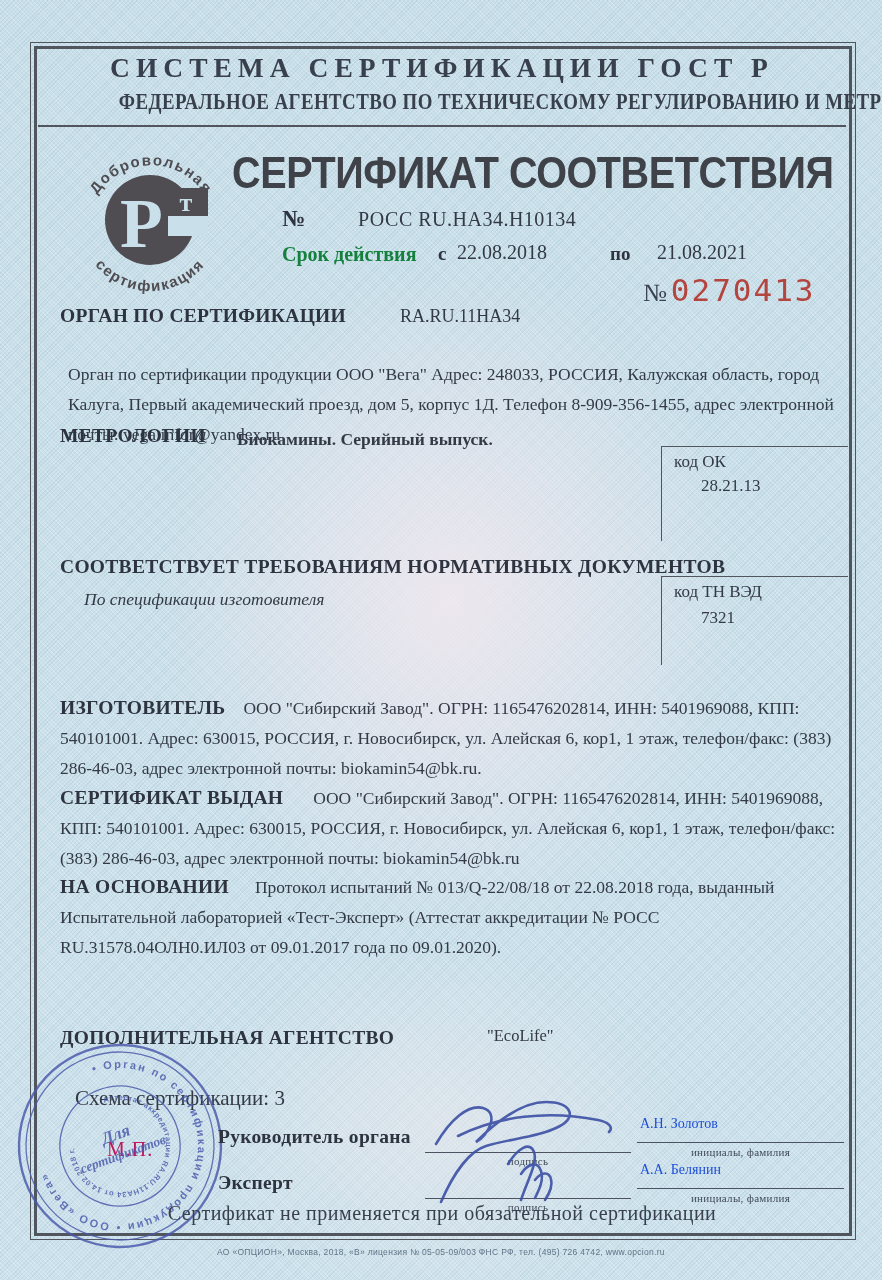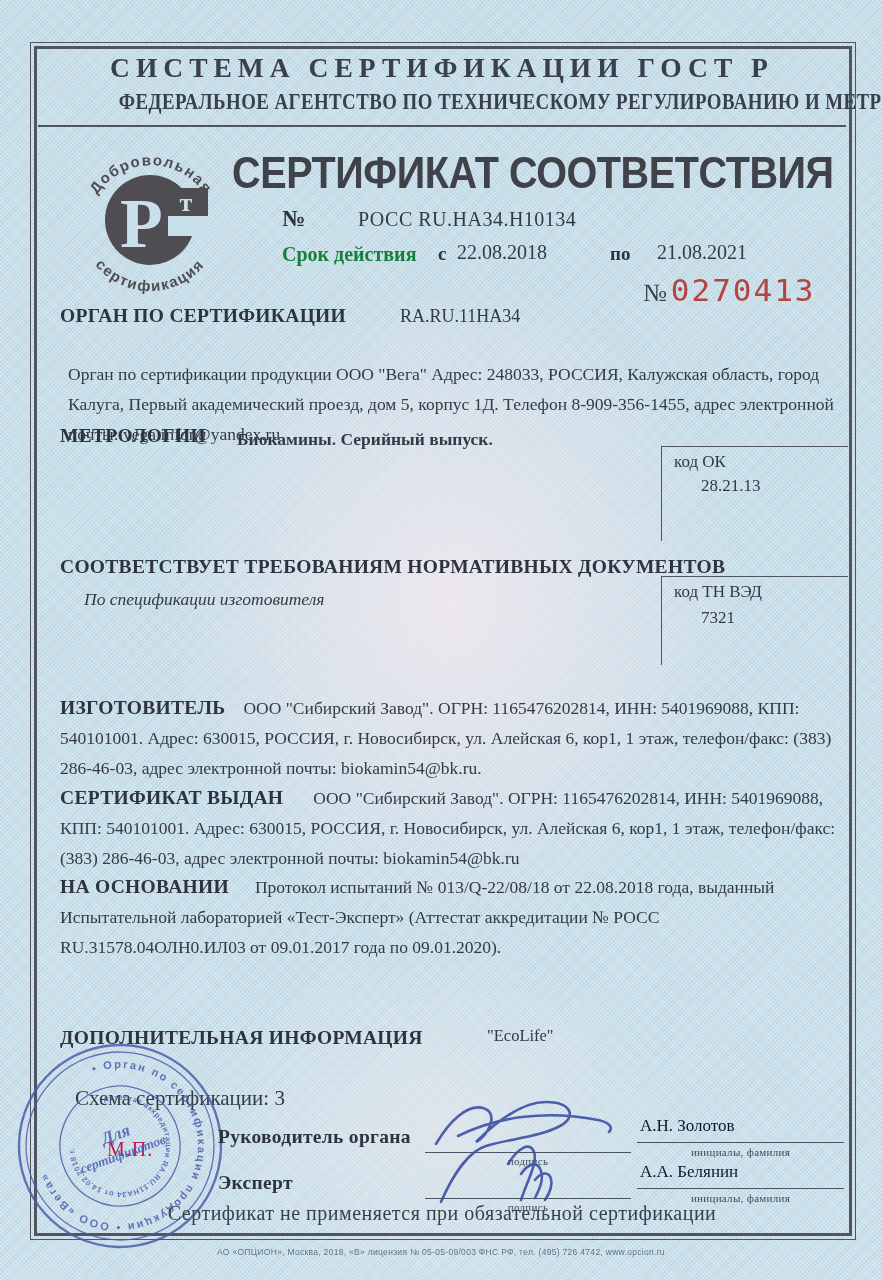--- a/index.html
+++ b/index.html
@@ -22,21 +22,21 @@
         font-size:22.5px;font-weight:bold;color:#39404d;letter-spacing:0.5px;}
   .title{left:232px;top:147px;font-family:"Liberation Sans",sans-serif;font-size:45px;font-weight:bold;
         color:#3f4248;white-space:nowrap;transform:scaleX(0.88);transform-origin:left;letter-spacing:-0.5px;}
   .lbl{font-weight:bold;font-size:19.5px;color:#2d3440;letter-spacing:0.3px;}
   .body-txt{font-size:17.5px;line-height:30px;color:#333a46;text-align:left;}
   .serial-digits{font-family:"DejaVu Sans Mono",monospace;font-size:31px;letter-spacing:2px;}
   .codebox{border-left:1.5px solid #51565e;border-top:1.5px solid #51565e;}
   .codebox-lbl{font-size:17px;color:#333a46;}
   .sig-line{position:absolute;height:0;border-top:1.5px solid #4c5260;}
   .sig-cap{position:absolute;font-size:11px;color:#414b59;text-align:center;letter-spacing:0.3px;}
-  .sig-name{position:absolute;font-size:17px;color:#0f172a;text-align:center;}
+  .sig-name{position:absolute;font-size:14px;color:#1d4ed8;text-align:center;}
   .note{left:38px;top:1202px;width:808px;text-align:center;font-size:20px;color:#39404d;letter-spacing:0.5px;}
   .footer{left:0;top:1247px;width:882px;text-align:center;font-family:"Liberation Sans",sans-serif;
         font-size:8.5px;color:#5f7487;letter-spacing:0.3px;}
   .mp{left:107px;top:1138px;font-size:20px;color:#be185d;letter-spacing:1px;}
 </style>
 </head>
 <body>
 
 <div class="frame"></div>
 <div class="hline" style="left:38px;top:125px;width:808px;"></div>
@@ -103,21 +103,21 @@
 </div>
 
 <div class="abs body-txt" style="left:60px;top:783px;width:790px;">
   <span class="lbl" style="margin-right:30px;">СЕРТИФИКАТ ВЫДАН</span><span>ООО "Сибирский Завод". ОГРН: 1165476202814, ИНН: 5401969088, КПП: 540101001. Адрес: 630015, РОССИЯ, г. Новосибирск, ул. Алейская 6, кор1, 1 этаж, телефон/факс: (383) 286-46-03, адрес электронной почты: biokamin54@bk.ru</span>
 </div>
 
 <div class="abs body-txt" style="left:60px;top:872px;width:787px;">
   <span class="lbl" style="margin-right:26px;">НА ОСНОВАНИИ</span><span>Протокол испытаний № 013/Q-22/08/18 от 22.08.2018 года, выданный Испытательной лабораторией «Тест-Эксперт» (Аттестат аккредитации № РОСС RU.31578.04ОЛН0.ИЛ03 от 09.01.2017 года по 09.01.2020).</span>
 </div>
 
-<div class="abs lbl" style="left:60px;top:1027px;">ДОПОЛНИТЕЛЬНАЯ ИНФОРМАЦИЯ</div>
+<div class="abs lbl" style="left:60px;top:1027px;">ДОПОЛНИТЕЛЬНАЯ АГЕНТСТВО</div>
 <div class="abs" style="left:487px;top:1026px;font-size:16.5px;">"EcoLife"</div>
 <div class="abs" style="left:75px;top:1086px;font-size:21px;">Схема сертификации: 3</div>
 
 <div class="abs mp">М.П.</div>
 
 <svg class="abs" style="left:10px;top:1036px;" width="220" height="220" viewBox="0 0 220 220">
   <defs>
     <path id="stampRingA" d="M110 32 a78 78 0 1 1 -0.01 0"></path>
     <path id="stampRingB" d="M110 64 a46 46 0 1 1 -0.01 0"></path>
   </defs>

